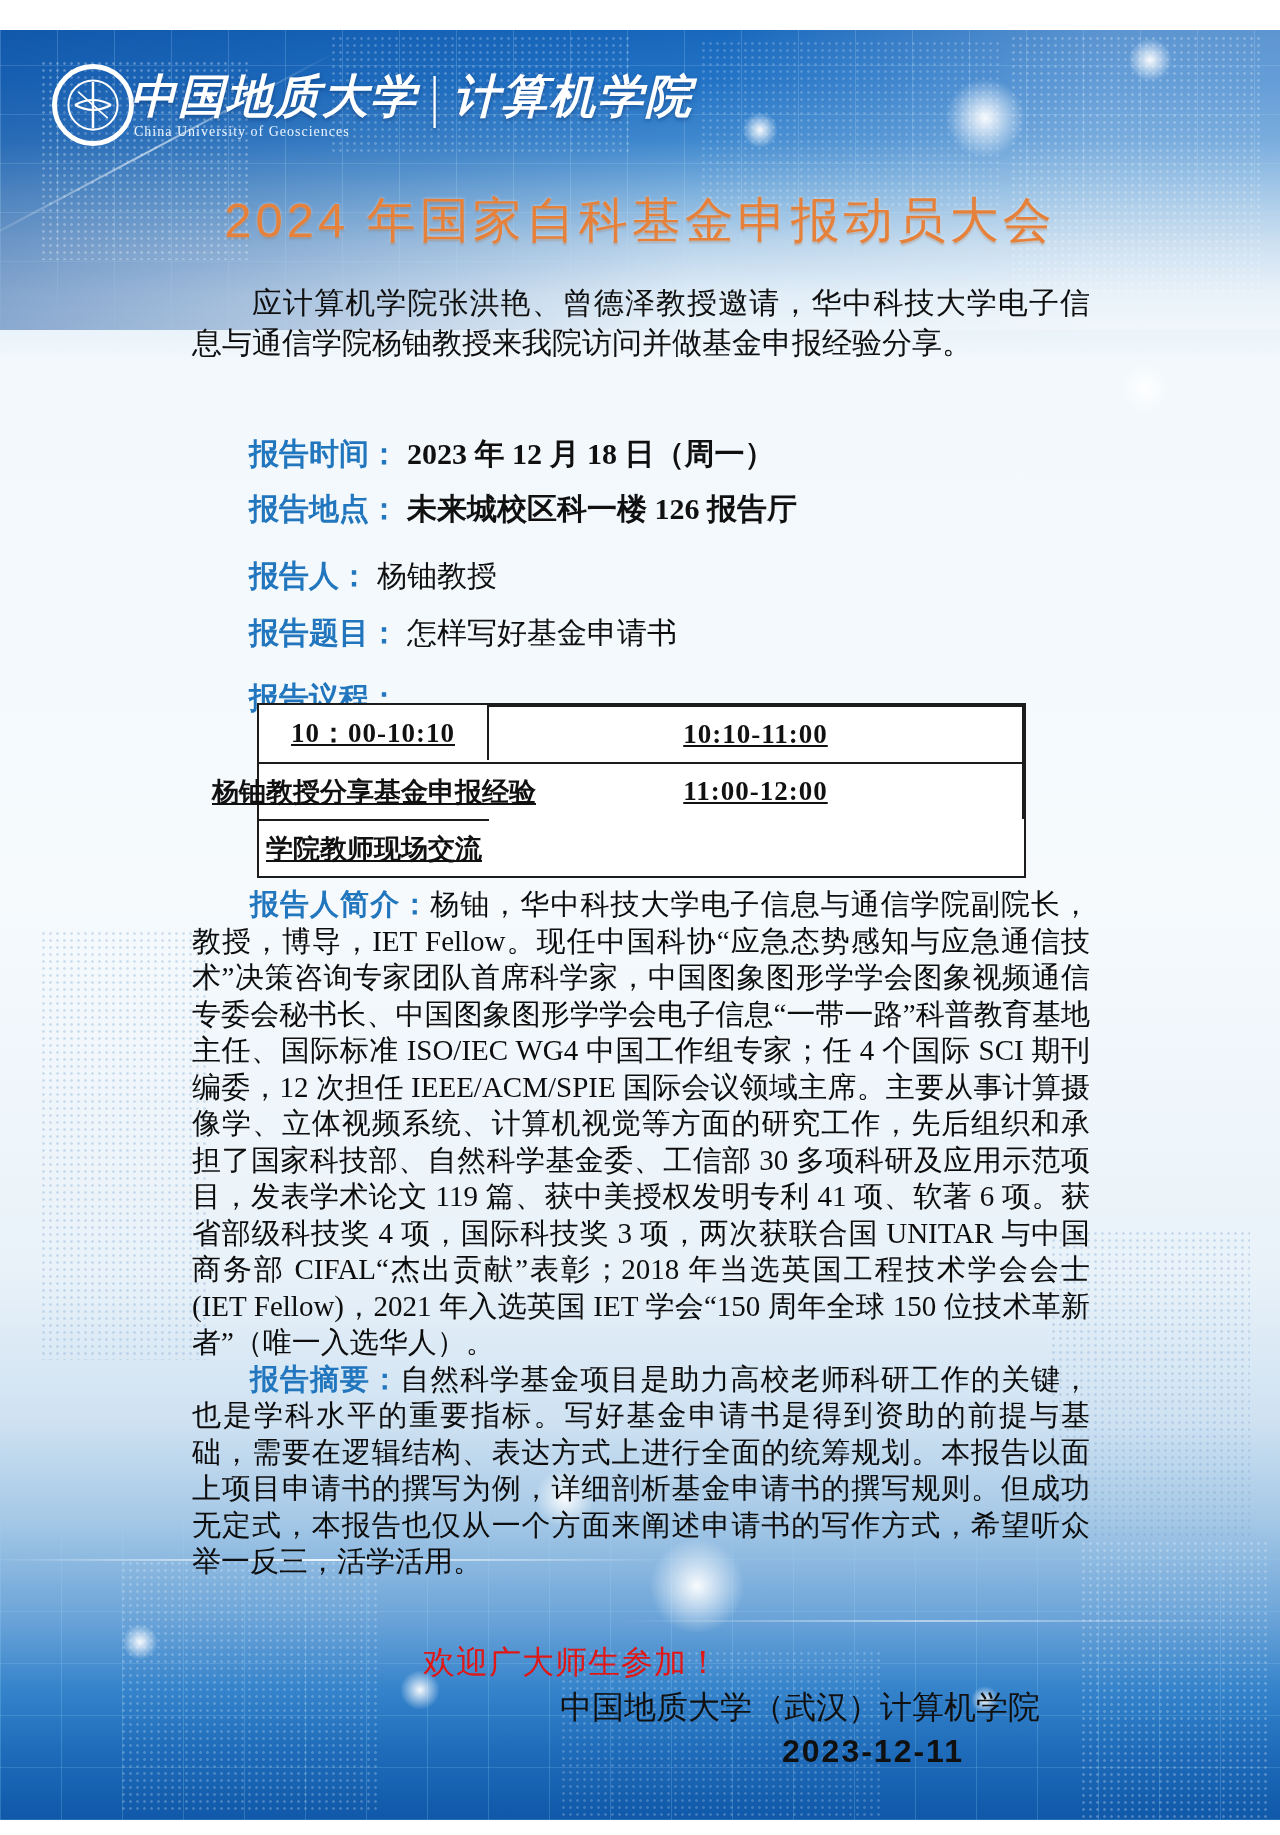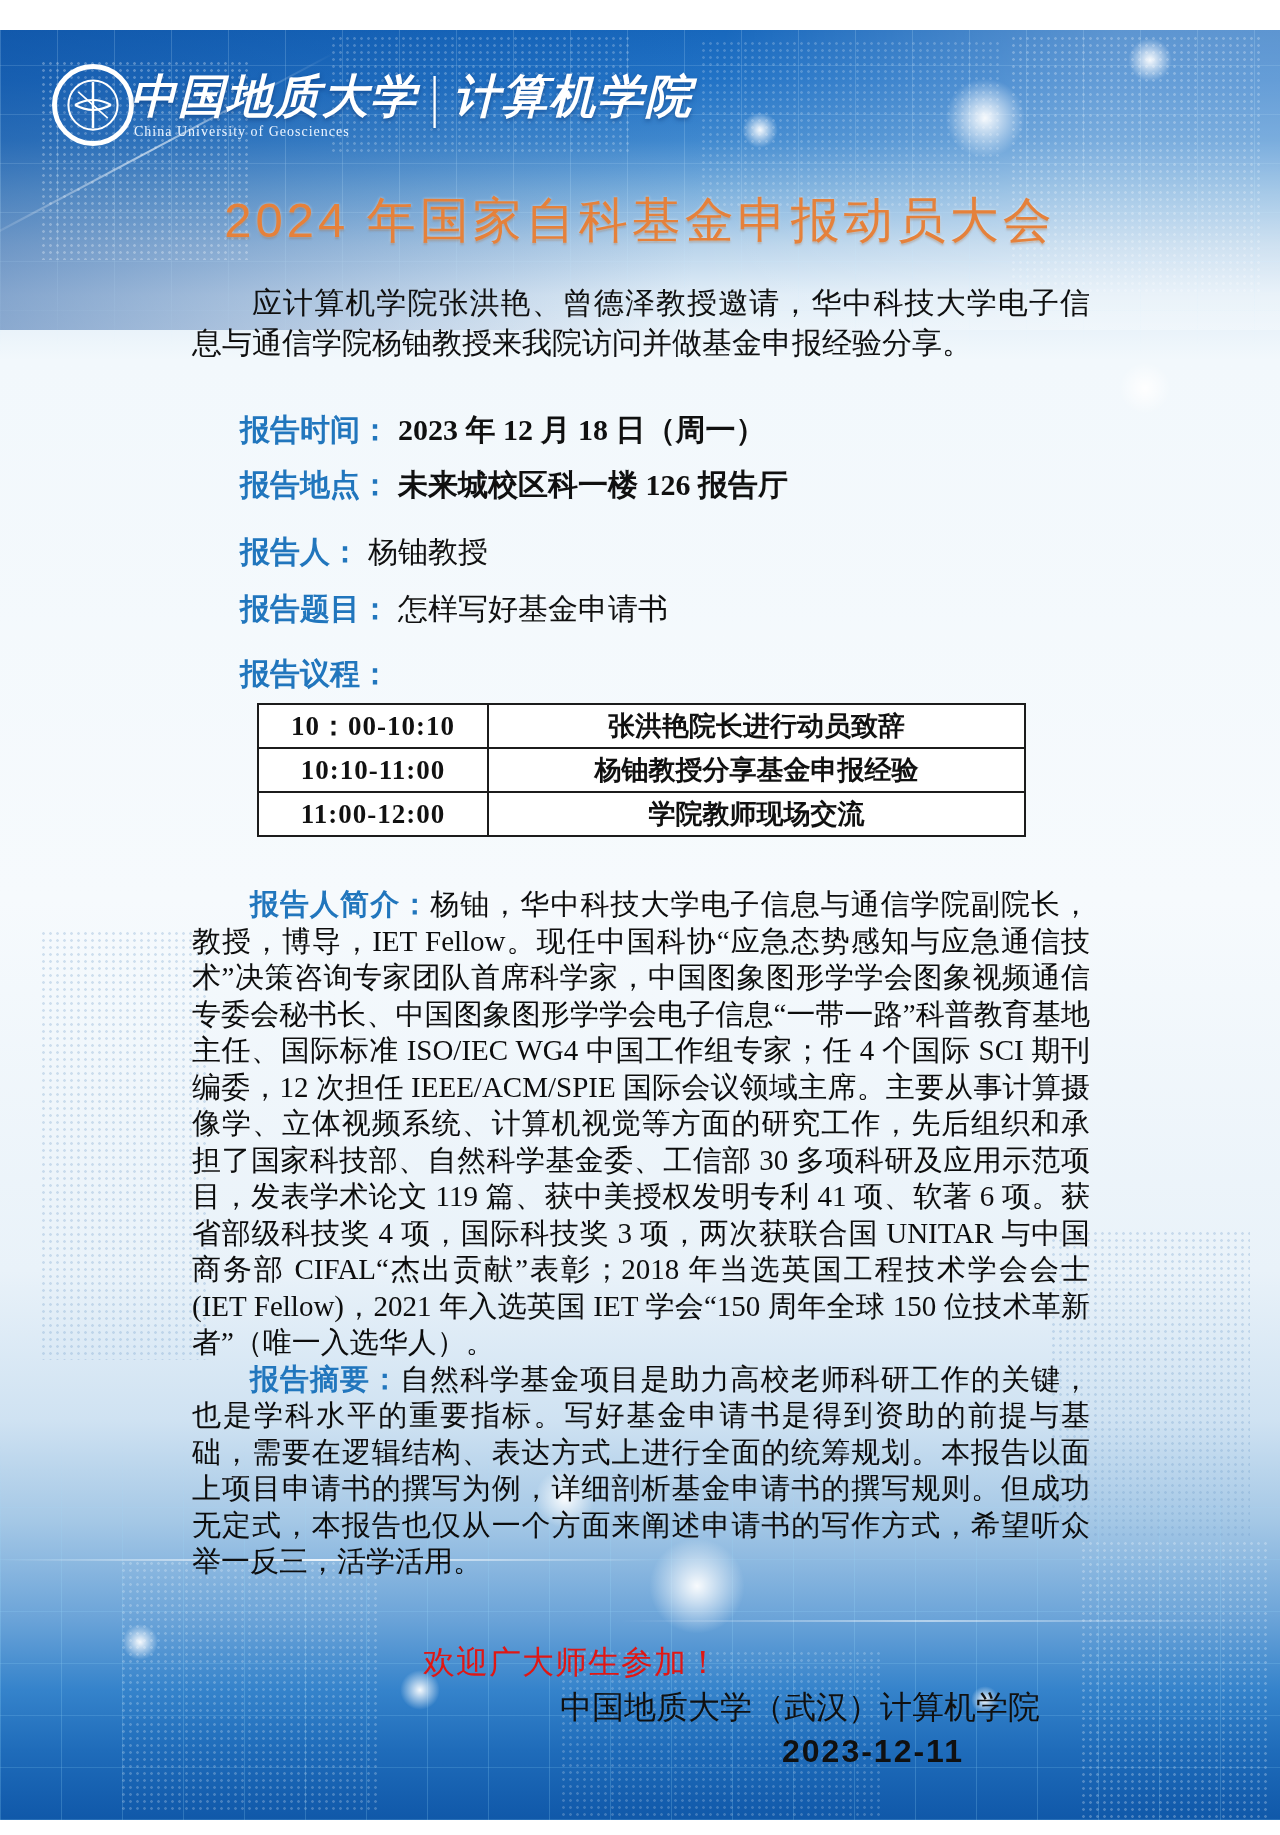--- a/index.html
+++ b/index.html
@@ -40,27 +40,27 @@
     text-shadow:0 2px 4px rgba(10,50,110,.5);}
   .logo-cn .bar{display:inline-block;margin:0 12px;font-style:normal;font-weight:normal;transform:scaleY(1.25);}
   .logo-en{position:absolute;left:134px;top:124px;color:#eaf4ff;font-size:14px;letter-spacing:1px;
     font-family:"Liberation Serif", serif;}
   .title{position:absolute;left:0;top:188px;width:1280px;text-align:center;
     font-family:"Liberation Sans", sans-serif;font-weight:normal;font-size:49px;letter-spacing:4px;
     color:#e5813b;text-shadow:0 2px 2px rgba(130,60,0,.25), 0 0 3px rgba(255,255,255,.55);white-space:nowrap;}
   
   .intro{position:absolute;left:192px;top:283px;width:898px;font-size:30px;line-height:40px;
     color:#101010;text-align:justify;text-indent:2em;}
-  .detail-row{position:absolute;left:240px;white-space:nowrap;font-size:30px;color:#101010;}
+  .detail-row{position:absolute;left:249px;white-space:nowrap;font-size:30px;color:#101010;margin-top:24px;}
   .detail-row .lab{color:#2176bd;font-weight:bold;margin-right:8px;}
   .detail-row.bold-val .val{font-weight:bold;}
   .agenda{position:absolute;left:257px;top:703px;width:765px;border:2px solid #1c1c1c;background:#ffffff;
     display:grid;grid-template-columns:230px 1fr;}
-  .agenda .cell{height:42px;display:flex;align-items:center;justify-content:center;
-    font-size:27px;font-weight:bold;color:#111;border-top:2px solid #1c1c1c;white-space:nowrap;}
+  .agenda .cell{height:55px;display:flex;align-items:center;justify-content:center;
+    font-size:27px;font-weight:bold;color:#111;border-top:2px solid #1c1c1c;white-space:nowrap;text-decoration:underline;}
   .agenda .cell.r0{border-top:none;}
   .agenda .cell.time{border-right:2px solid #1c1c1c;letter-spacing:1px;}
   .bio-block{position:absolute;left:192px;top:886px;width:898px;font-size:29px;line-height:36.5px;
     color:#0d0d0d;text-align:justify;}
   .bio-block p{margin:0;text-indent:2em;}
   .plabel{color:#2176bd;font-weight:bold;}
   
   .welcome{position:absolute;left:423px;top:1641px;font-size:32px;font-weight:normal;color:#e01714;
     white-space:nowrap;letter-spacing:1px;}
   .org-line{position:absolute;left:560px;top:1686px;font-size:32px;color:#101010;white-space:nowrap;}
@@ -132,21 +132,20 @@
   </div>
   <div class="detail-row" style="top:589px;">
     <span class="lab">报告题目：</span><span class="val">怎样写好基金申请书</span>
   </div>
   <div class="detail-row" style="top:654px;">
     <span class="lab">报告议程：</span>
   </div>
 
   <div class="agenda">
     <div class="cell time r0">10：00-10:10</div>
-    <div class="cell r0">张洪艳院长进行动员致辞</div>
     <div class="cell time">10:10-11:00</div>
     <div class="cell">杨铀教授分享基金申报经验</div>
     <div class="cell time">11:00-12:00</div>
     <div class="cell">学院教师现场交流</div>
   </div>
 
   <div class="bio-block">
     <p><span class="plabel">报告人简介：</span><span>杨铀，华中科技大学电子信息与通信学院副院长，教授，博导，IET Fellow。现任中国科协“应急态势感知与应急通信技术”决策咨询专家团队首席科学家，中国图象图形学学会图象视频通信专委会秘书长、中国图象图形学学会电子信息“一带一路”科普教育基地主任、国际标准 ISO/IEC WG4 中国工作组专家；任 4 个国际 SCI 期刊编委，12 次担任 IEEE/ACM/SPIE 国际会议领域主席。主要从事计算摄像学、立体视频系统、计算机视觉等方面的研究工作，先后组织和承担了国家科技部、自然科学基金委、工信部 30 多项科研及应用示范项目，发表学术论文 119 篇、获中美授权发明专利 41 项、软著 6 项。获省部级科技奖 4 项，国际科技奖 3 项，两次获联合国 UNITAR 与中国商务部 CIFAL“杰出贡献”表彰；2018 年当选英国工程技术学会会士(IET Fellow)，2021 年入选英国 IET 学会“150 周年全球 150 位技术革新者”（唯一入选华人）。</span></p>
     <p><span class="plabel">报告摘要：</span><span>自然科学基金项目是助力高校老师科研工作的关键，也是学科水平的重要指标。写好基金申请书是得到资助的前提与基础，需要在逻辑结构、表达方式上进行全面的统筹规划。本报告以面上项目申请书的撰写为例，详细剖析基金申请书的撰写规则。但成功无定式，本报告也仅从一个方面来阐述申请书的写作方式，希望听众举一反三，活学活用。</span></p>
   </div>

